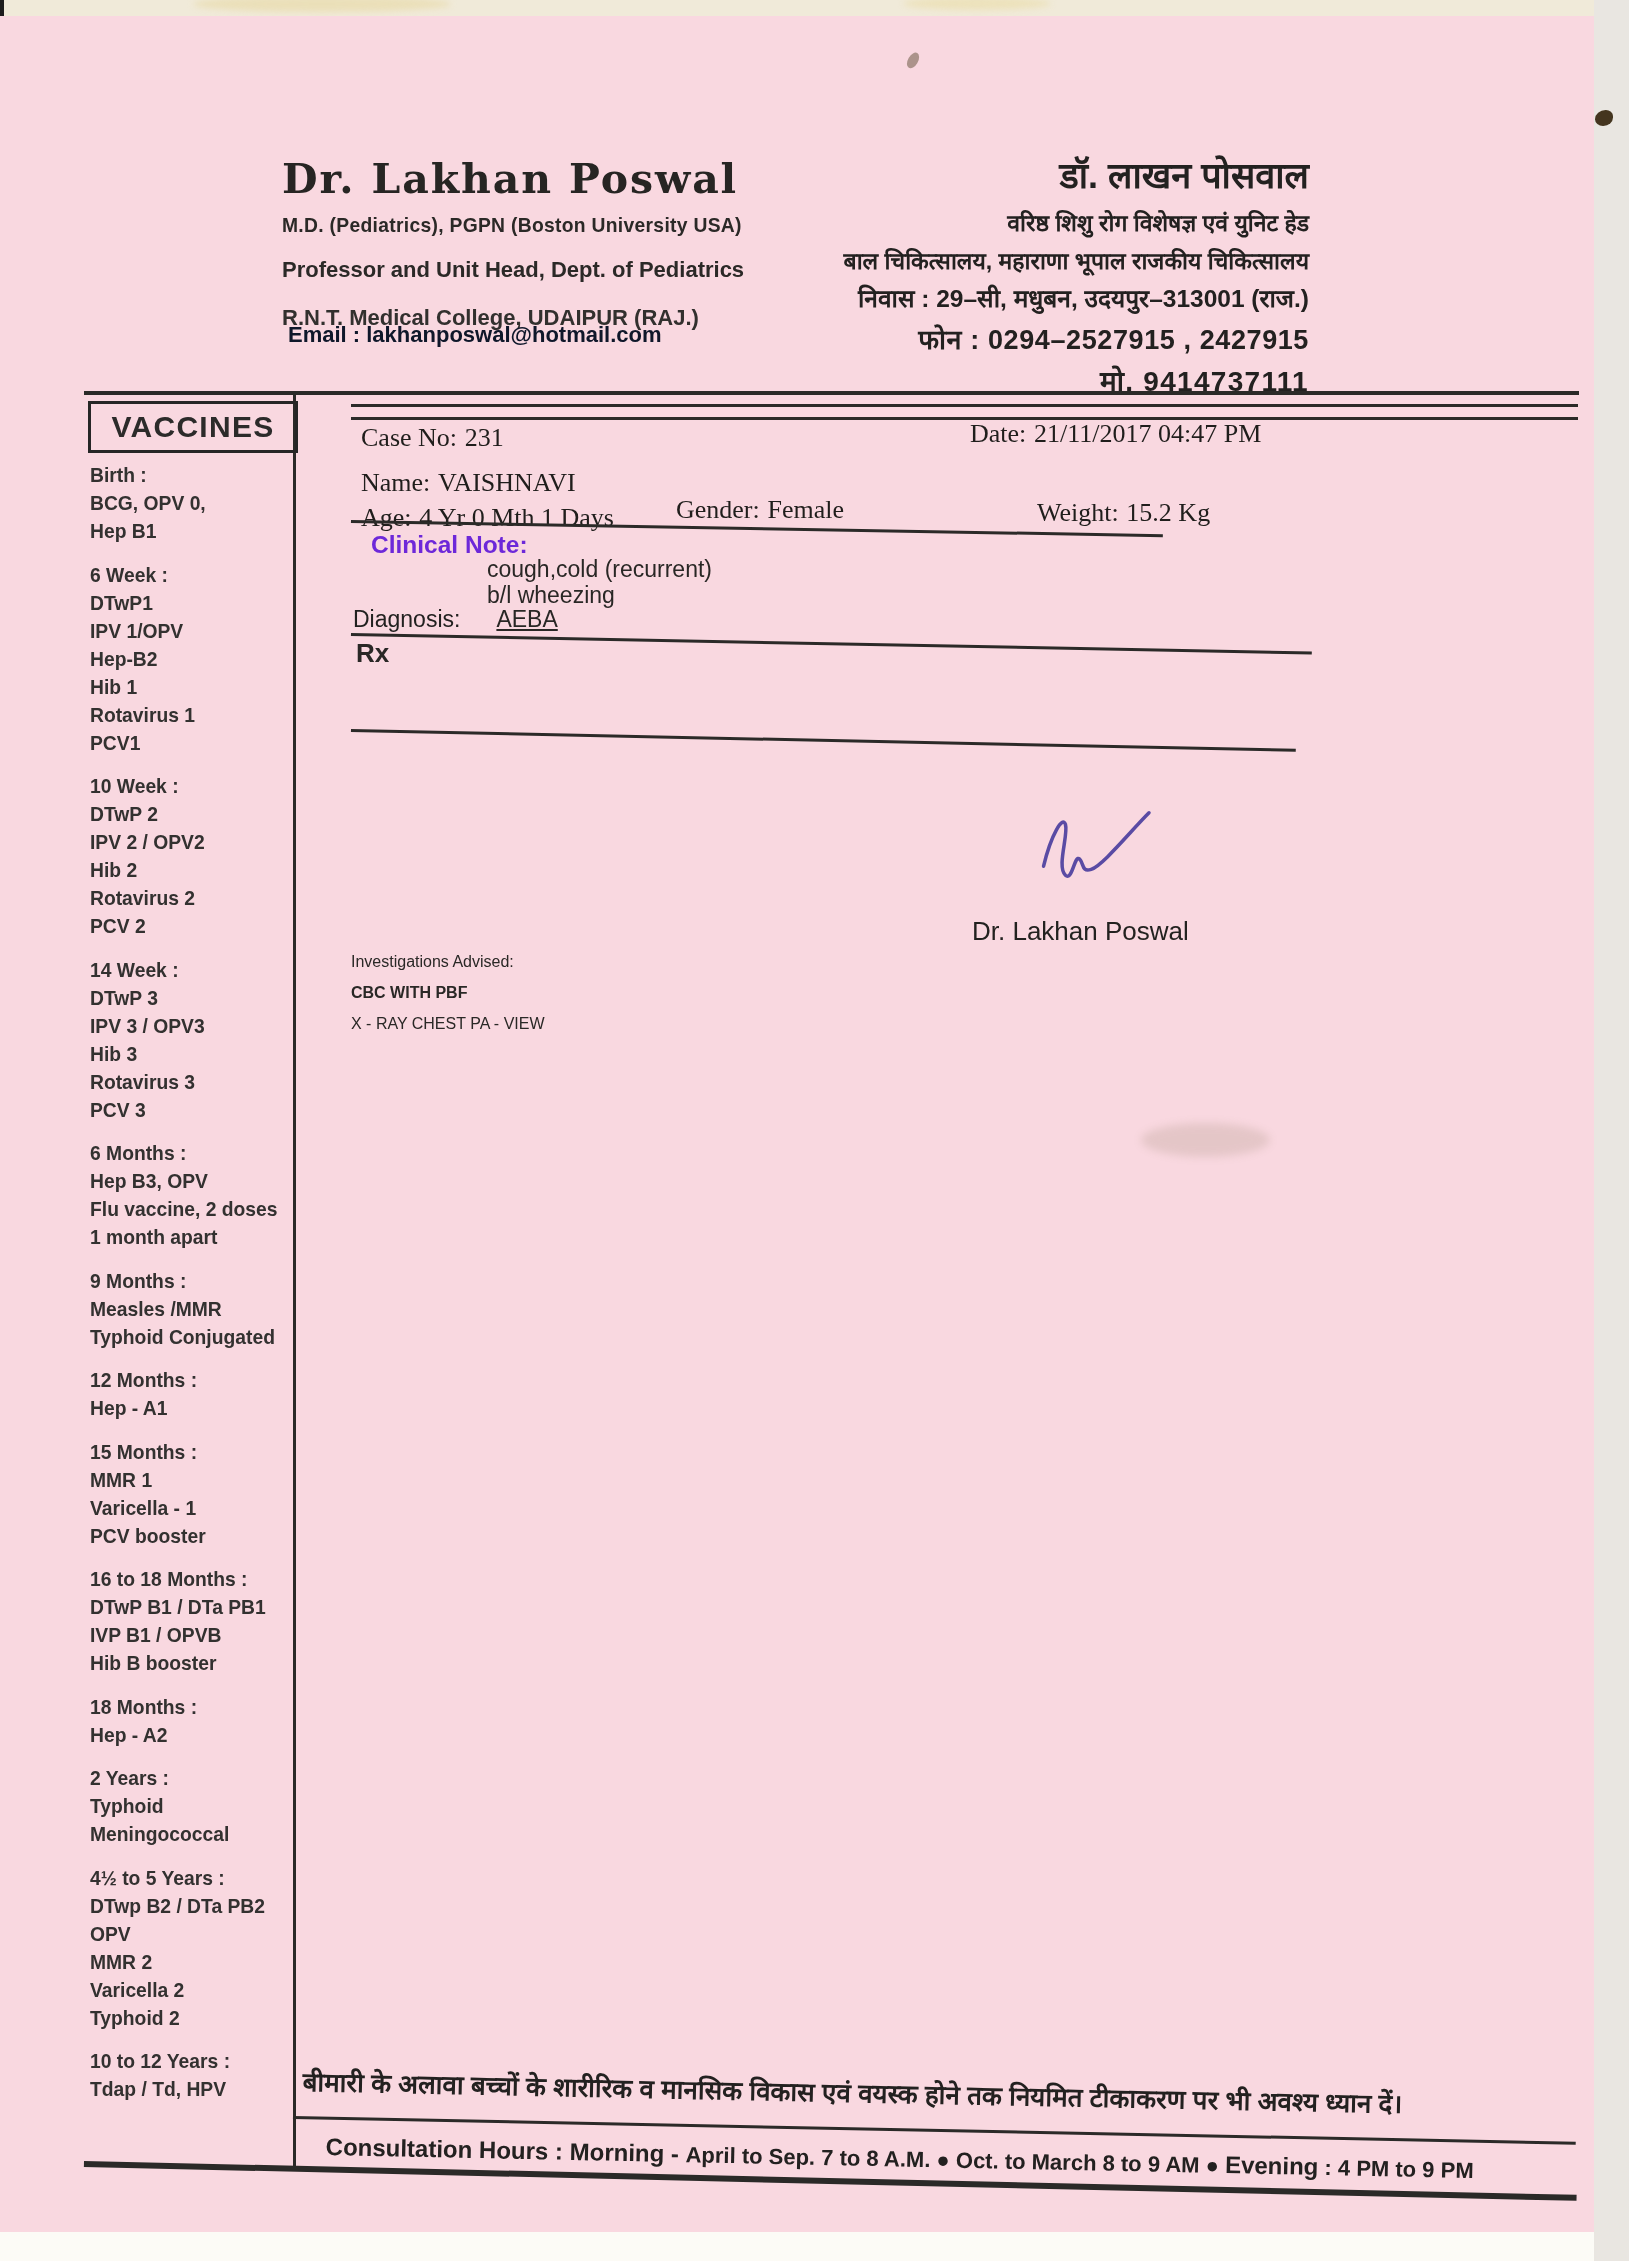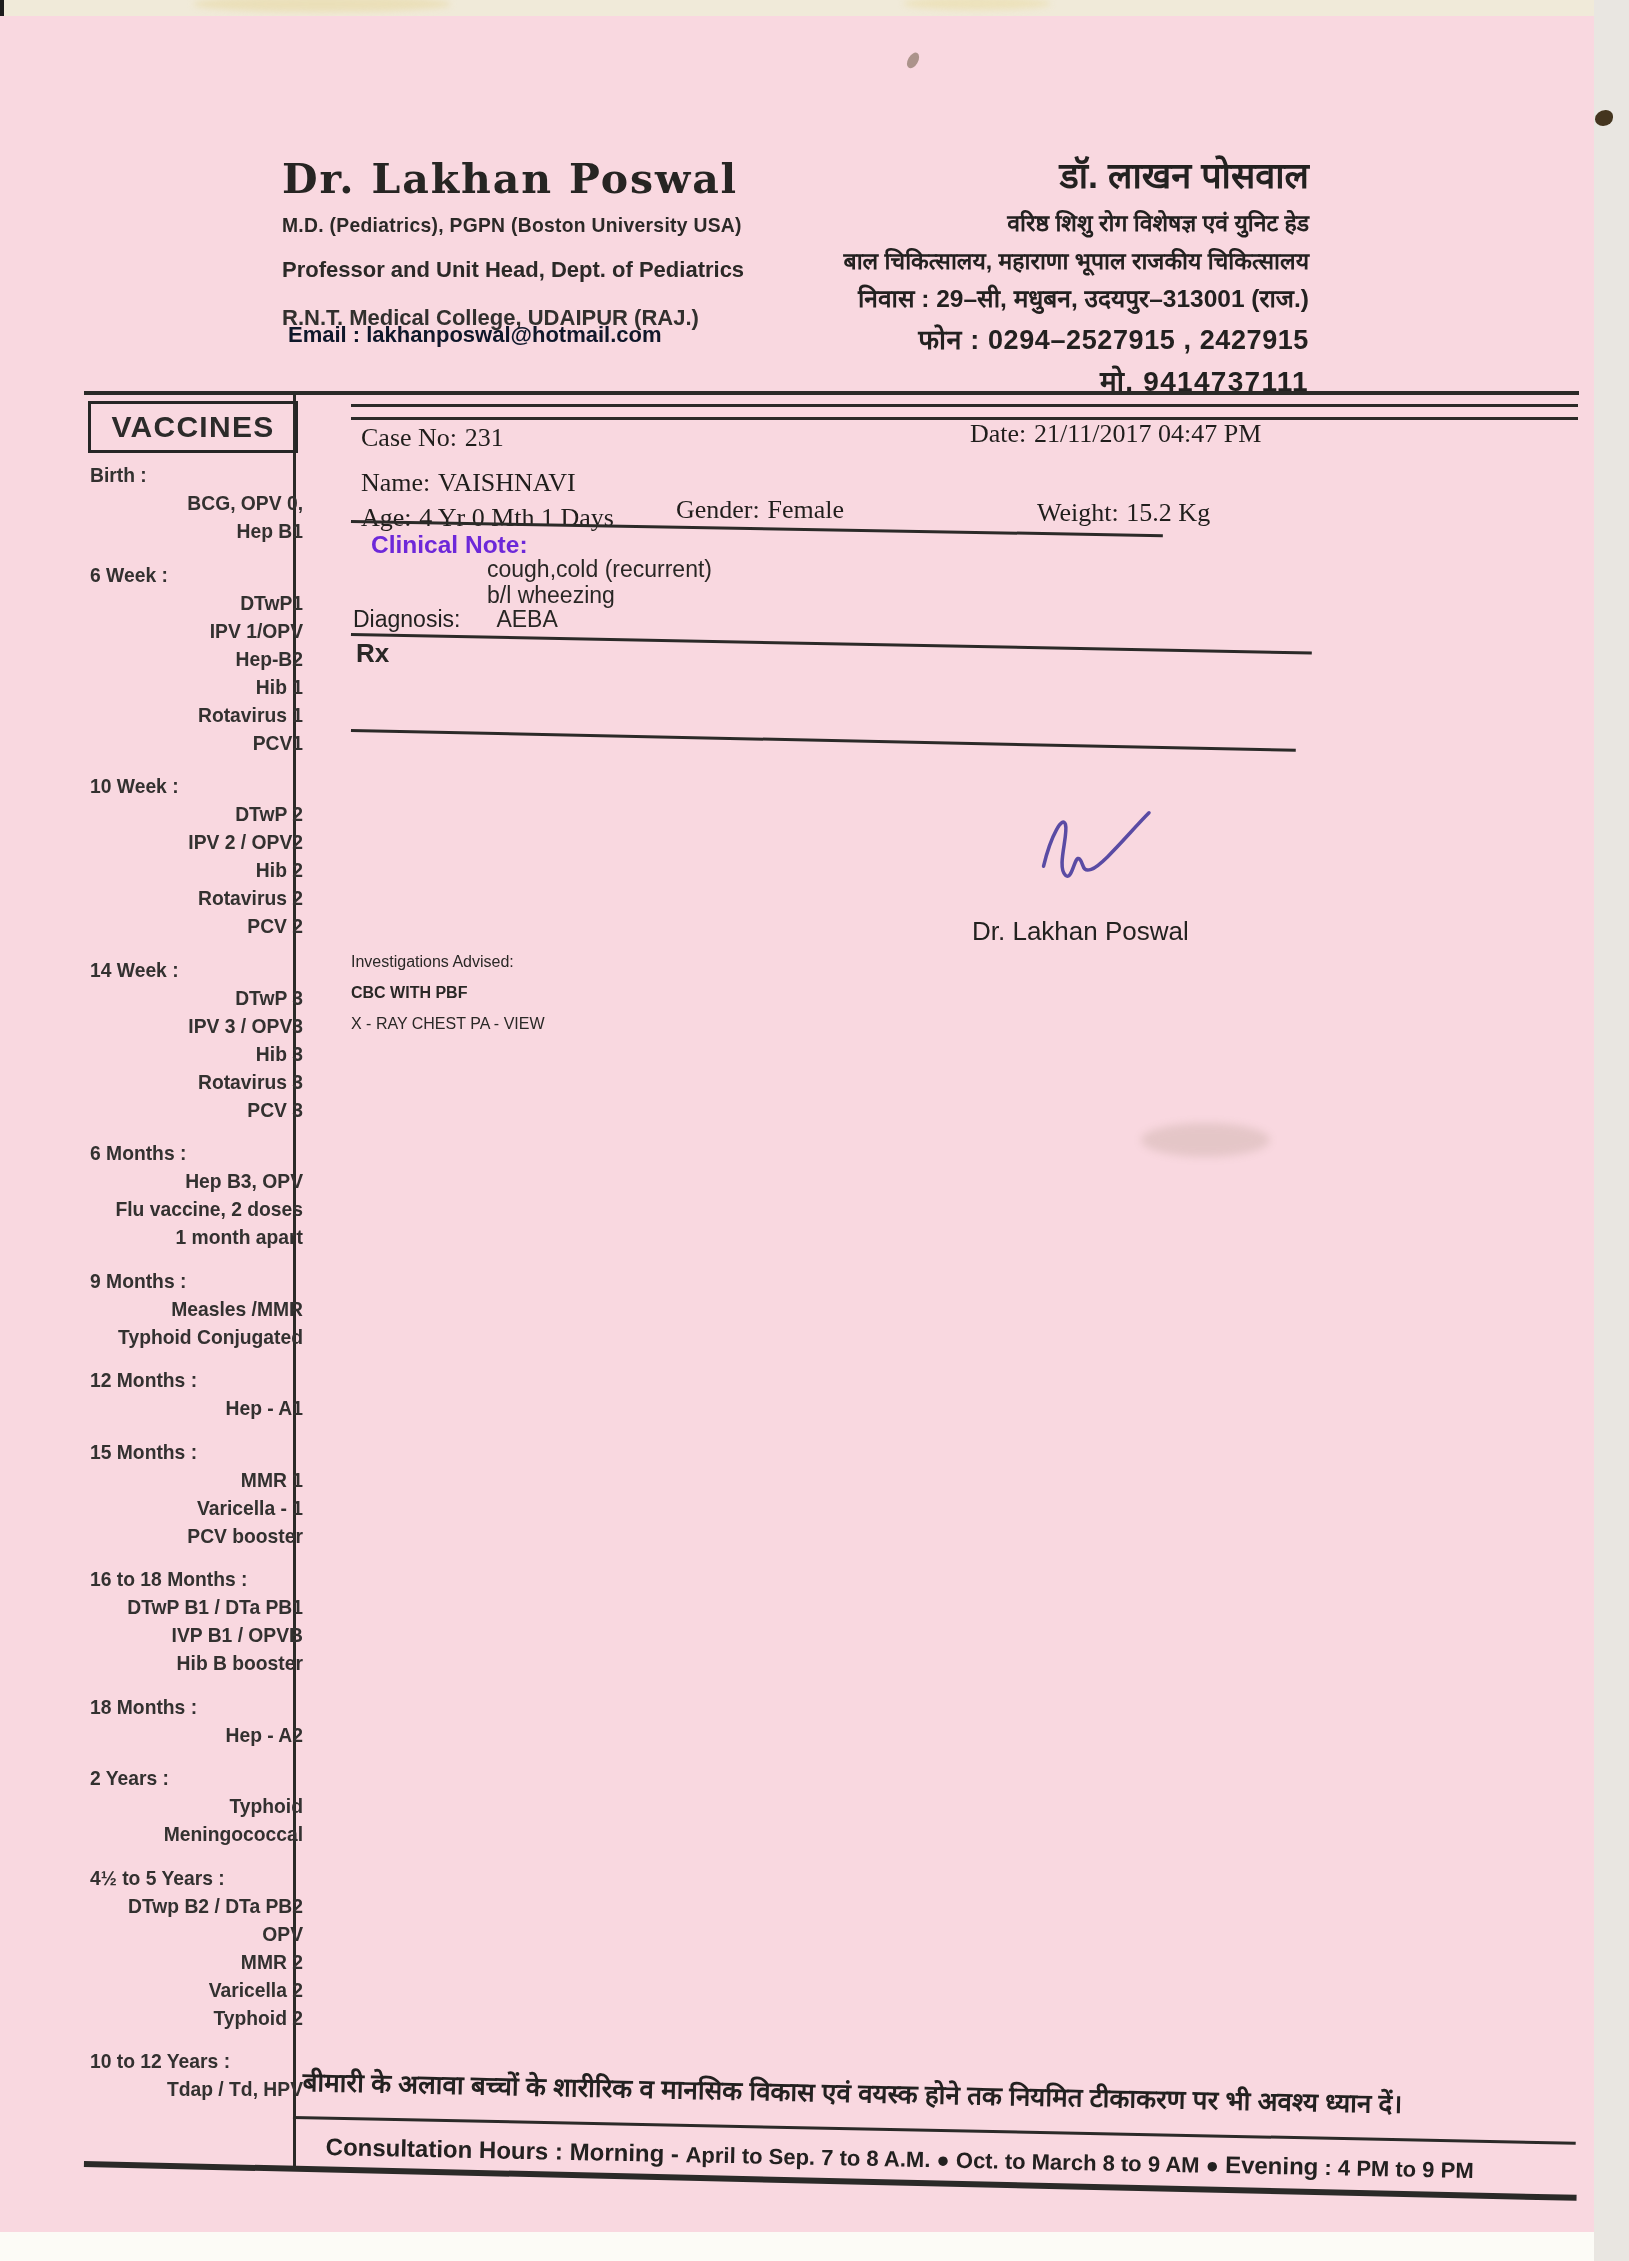--- a/index.html
+++ b/index.html
@@ -37,29 +37,29 @@
   .hi-phone{top:320px;font-size:27px;letter-spacing:0.6px;}
   .hi-mob{top:361px;font-size:28px;letter-spacing:1.3px;}
 
   
   .vbox{left:88px;top:401px;width:204px;height:46px;border:3.9px solid #262626;
         display:flex;align-items:center;justify-content:center;}
   .vbox span{font-weight:700;font-size:30px;letter-spacing:1.3px;color:#2c2b2a;}
   .vlist{left:90px;top:462px;width:213px;color:#333130;}
   .vgroup{margin-bottom:15.5px;}
   .vhead{font-weight:800;font-size:19.3px;line-height:28px;}
-  .vitem{font-weight:600;font-size:19.3px;line-height:28px;text-align:right;}
+  .vitem{font-weight:600;font-size:19.3px;line-height:28px;}
 
   
   .serif{font-family:"Liberation Serif",serif;color:#201e1c;font-size:26px;white-space:nowrap;}
   .lbl{margin-right:7.7px;}
   .ch{left:371px;top:531px;font-weight:700;font-size:24.5px;color:#6d28d9;}
   .note{left:487px;font-size:23px;color:#292725;}
   .diag-lbl{font-weight:400;font-size:23px;color:#222120;text-align:center;}
-  .diag-val{font-size:23px;color:#292725;margin-left:36px;}
+  .diag-val{font-size:23px;color:#292725;margin-left:36px;text-decoration:underline;}
   .rx{left:356px;top:638px;font-size:26px;font-weight:600;color:#2a2826;}
   .sig-name{left:972px;top:916px;font-size:26px;color:#232220;}
   .inv{left:351px;color:#2a2826;font-size:16px;font-weight:500;white-space:nowrap;}
 
   
   .f-note{left:303px;top:2063px;width:1232px;font-weight:800;font-size:26px;color:#232120;
           transform:rotate(1.15deg);transform-origin:left top;white-space:nowrap;}
   .hours{left:326px;top:2133px;transform:rotate(1.15deg);transform-origin:left top;
          white-space:nowrap;color:#232120;}
   .hours .b1{font-weight:800;font-size:24px;}

